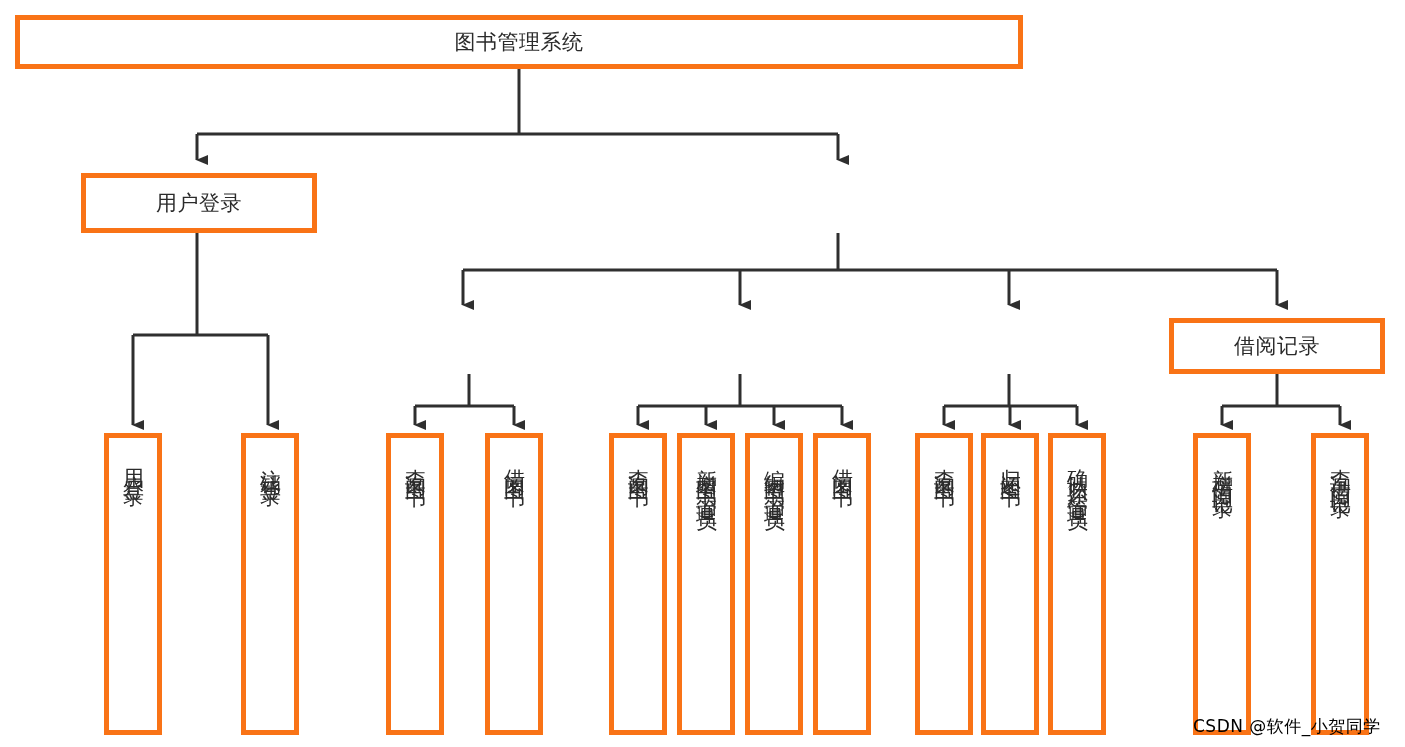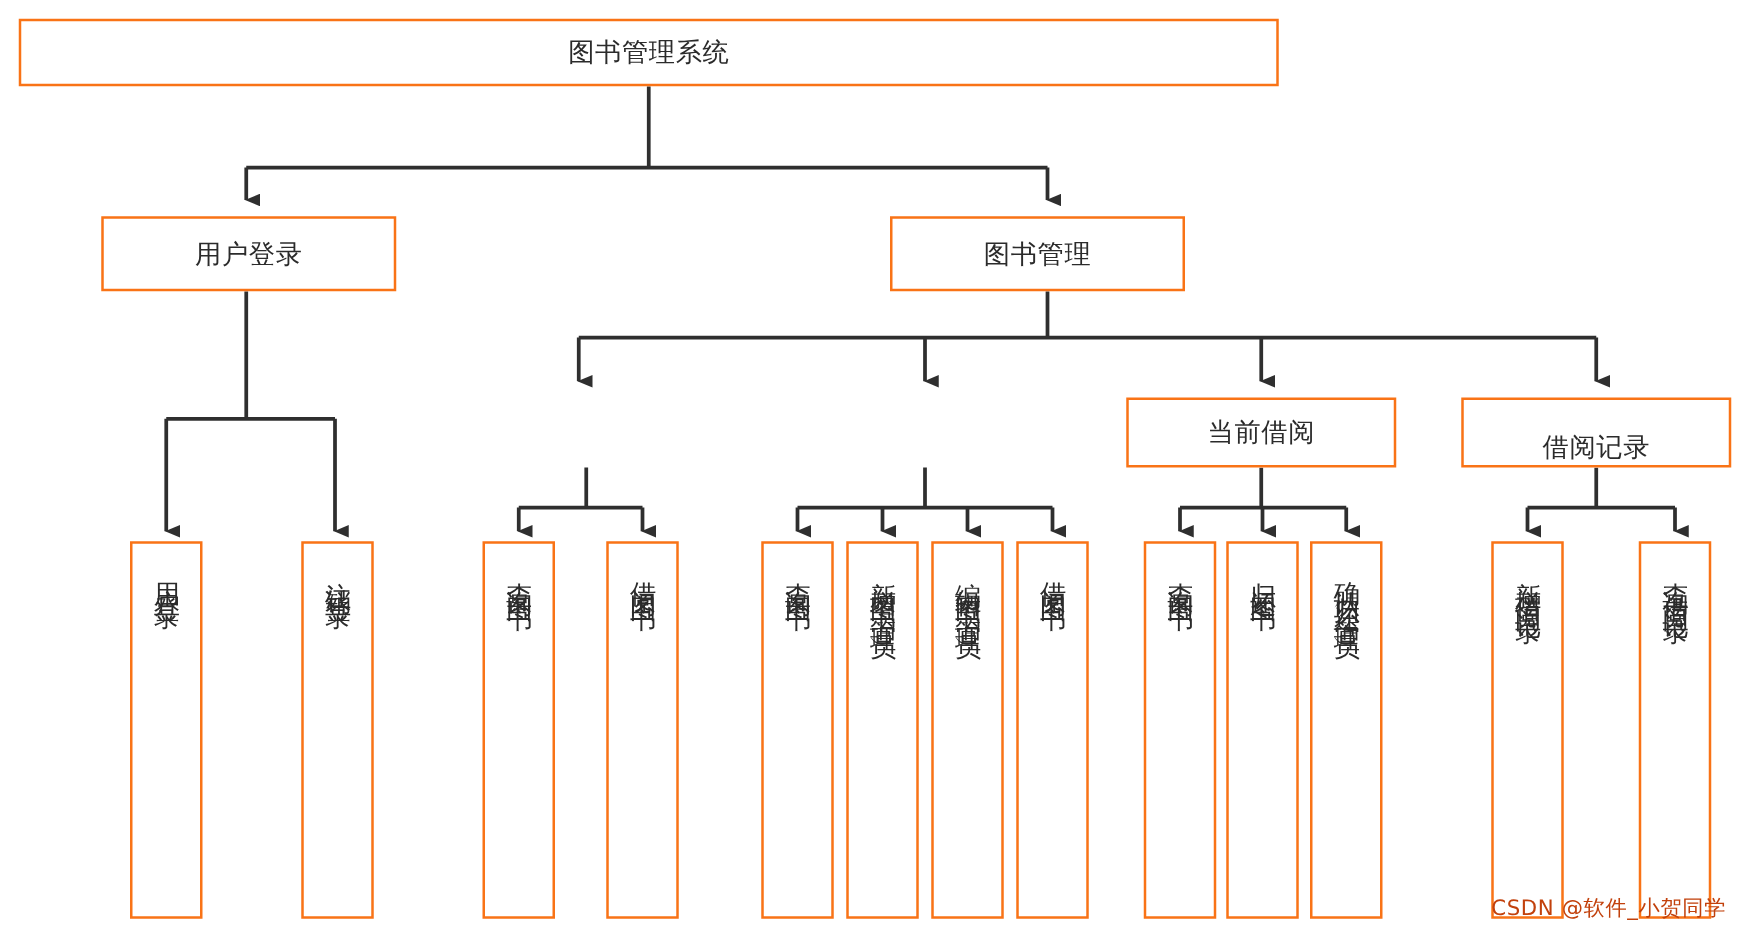--- a/index.html
+++ b/index.html
@@ -22,21 +22,21 @@
     left: 0;
     top: 0;
     width: 1405px;
     height: 747px;
     pointer-events: none;
   }
   .node {
     position: absolute;
     box-sizing: border-box;
     background: #ffffff;
-    border: 2px solid #f97316;
+    border: 5px solid #f97316;
     display: flex;
     align-items: center;
     justify-content: center;
     color: #2b2b2b;
   }
   .node.horiz {
     font-size: 21px;
     letter-spacing: 0.5px;
   }
   .node.vert {
@@ -46,21 +46,21 @@
   }
   .node.vert .vtext {
     writing-mode: vertical-rl;
     text-orientation: upright;
     letter-spacing: 6px;
     line-height: 1;
     white-space: nowrap;
   }
   .watermark {
     position: absolute;
-    color: #c2410c;
+    color: #000000;
     font-size: 17px;
     letter-spacing: 0.5px;
     white-space: nowrap;
   }
 </style>
 </head>
 <body>
 
 <div id="canvas">
 
@@ -114,28 +114,22 @@
     </g>
   </svg>
 
   <div class="node horiz" style="left:15px; top:15px; width:1008px; height:54px;">
     <span>图书管理系统</span>
   </div>
 
   <div class="node horiz" style="left:81px; top:173px; width:236px; height:60px;">
     <span>用户登录</span>
   </div>
-  <div class="node horiz" style="left:712px; top:173px; width:236px; height:60px;">
-    <span>图书管理</span>
-  </div>
 
-  <div class="node horiz" style="left:901px; top:318px; width:216px; height:56px;">
-    <span>当前借阅</span>
-  </div>
-  <div class="node horiz" style="left:1169px; top:318px; width:216px; height:56px;align-items:flex-end;">
+  <div class="node horiz" style="left:1169px; top:318px; width:216px; height:56px;">
     <span>借阅记录</span>
   </div>
 
   <div class="node vert" style="left:104px; top:433px; width:58px; height:302px;">
     <span class="vtext">用户登录</span>
   </div>
   <div class="node vert" style="left:241px; top:433px; width:58px; height:302px;">
     <span class="vtext">注销登录</span>
   </div>
 

